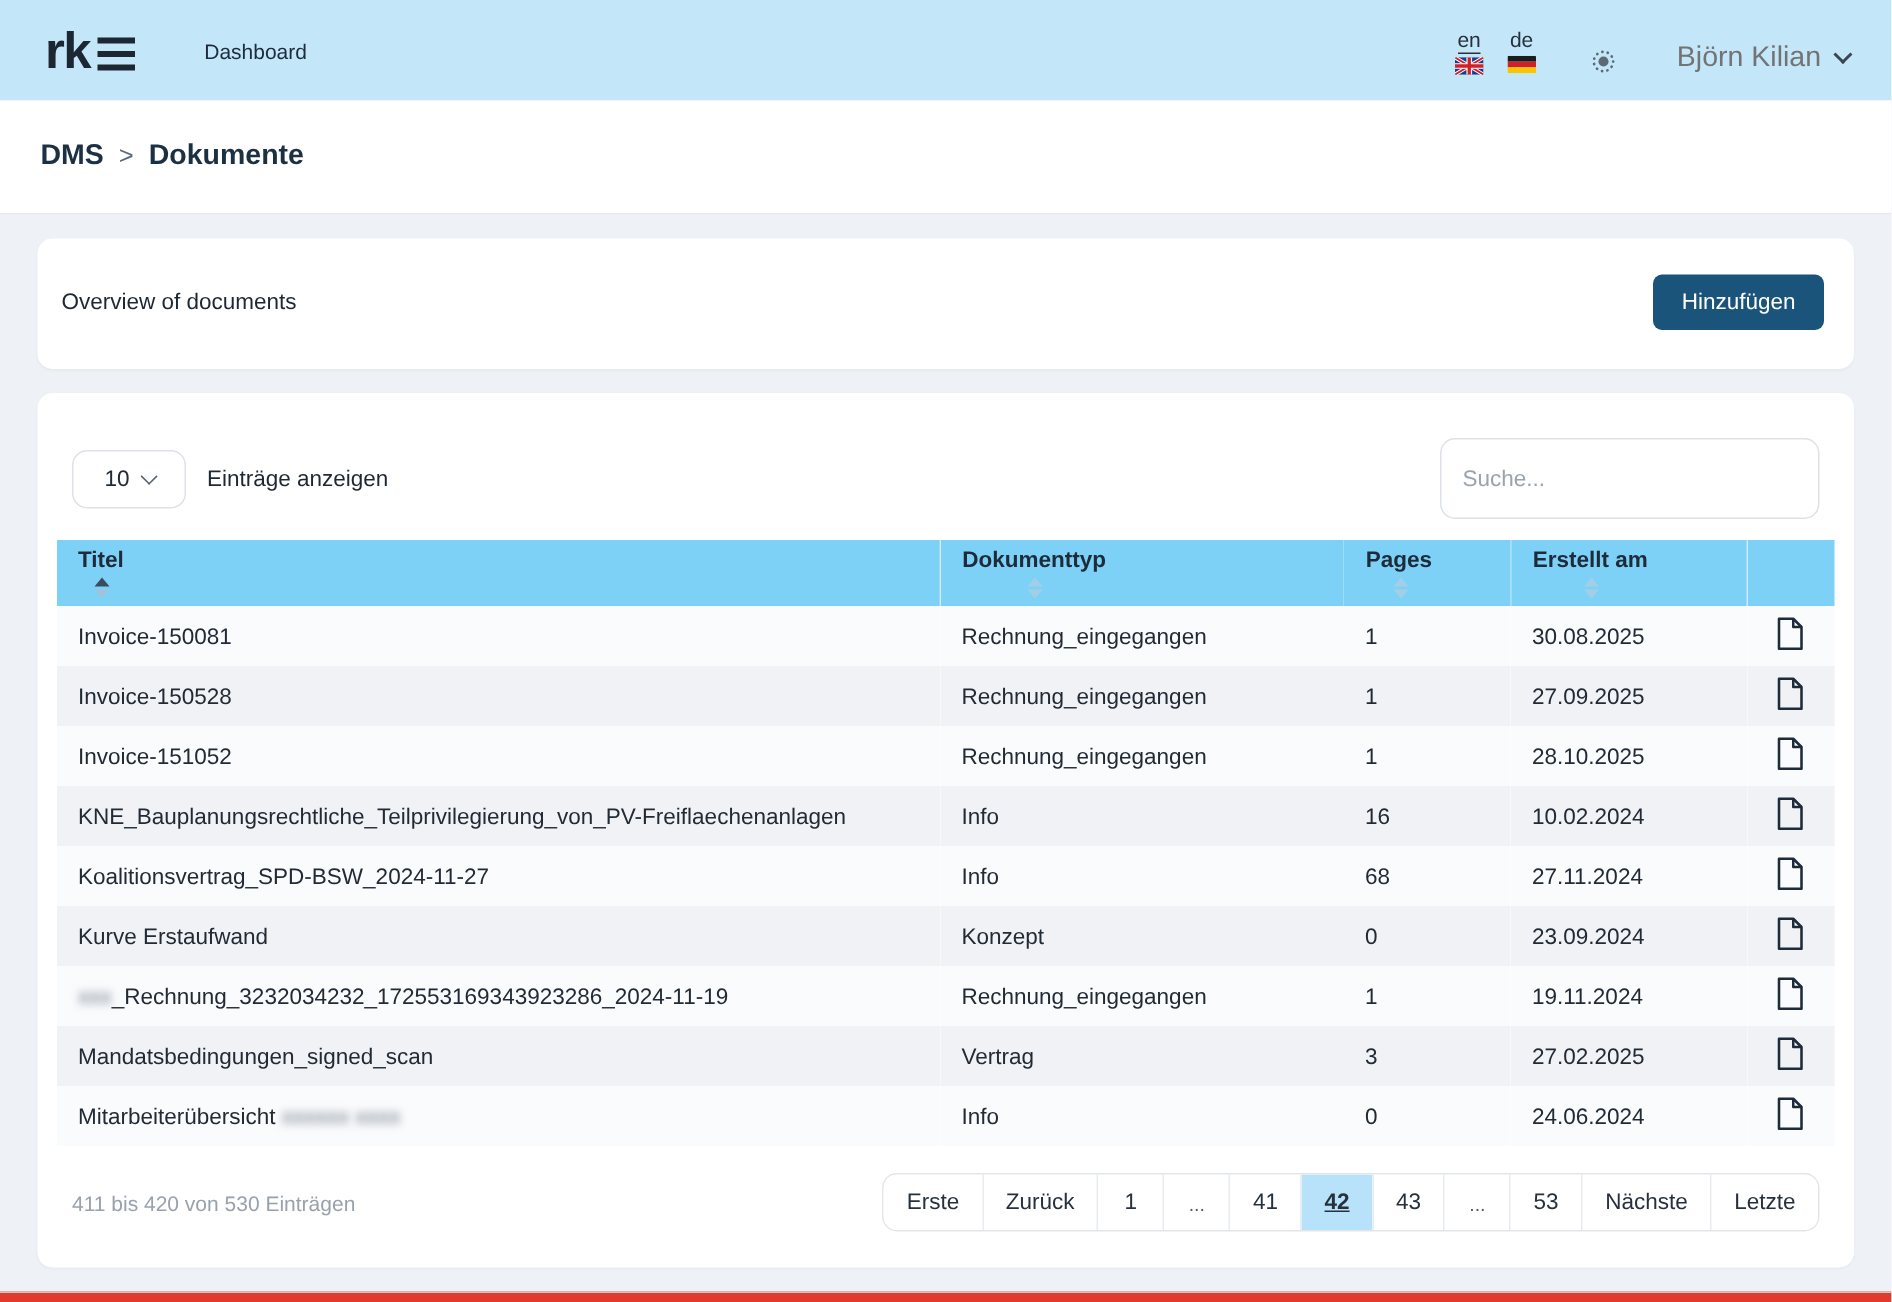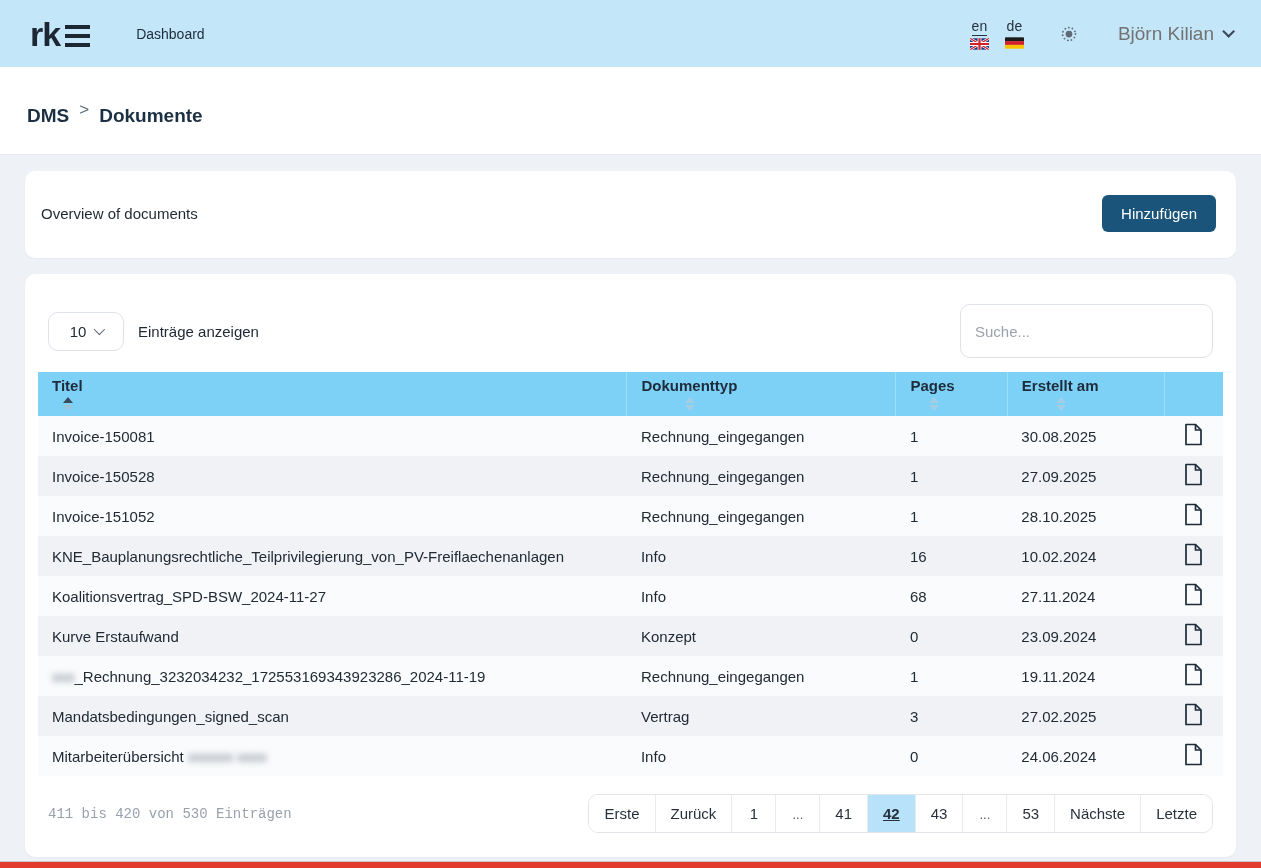--- a/index.html
+++ b/index.html
@@ -32,21 +32,21 @@
   .logo .logo-bars {
     display: inline-flex;
     flex-direction: column;
     gap: 5px;
     margin-left: 5px;
     margin-top: 4px;
   }
   .logo .logo-bars span { display: block; width: 25px; height: 4px; background: #1d2734; }
   .nav-links { margin-left: 46px; display: flex; gap: 28px; }
   .nav-link { font-size: 14px; color: #1d2b3a; text-decoration: none; cursor: pointer; }
-  .nav-right { margin-left: auto; display: flex; align-items: center; gap: 26px; }
+  .nav-right { margin-left: auto; display: flex; align-items: flex-end; gap: 26px; }
   .lang-group { display: flex; gap: 16px; }
   .lang-item { display: flex; flex-direction: column; align-items: center; gap: 2px; cursor: pointer; }
   .lang-code { font-size: 14px; color: #27313d; padding-bottom: 1px; }
   .lang-item.active .lang-code { border-bottom: 1.5px solid #27313d; }
   .flag { width: 19px; height: 12px; display: block; border-radius: 1px; }
   .sun-icon { color: #5d6a76; margin-left: 10px; cursor: pointer; display: flex; }
   .user-menu { display: flex; align-items: center; gap: 8px; cursor: pointer; margin-left: 14px; }
   .user-name { font-size: 19px; color: #737373; }
   .chevron-down {
     width: 9px; height: 9px;
@@ -55,21 +55,21 @@
     transform: rotate(45deg) translateY(-3px);
   }
 
   
   .breadcrumb-bar {
     background: #ffffff;
     padding: 26px 27px 27px;
     border-bottom: 1px solid #e4e8ec;
   }
   .breadcrumb { font-size: 19px; font-weight: 700; color: #1c3044; display: flex; gap: 10px; align-items: center; }
-  .breadcrumb .crumb { cursor: pointer; margin-top: 12px; }
+  .breadcrumb .crumb { cursor: pointer; }
   .breadcrumb .sep { color: #5b6b7c; font-weight: 400; font-size: 17px; }
 
   
   .card {
     background: #fff;
     border-radius: 10px;
     margin: 16px 25px 0;
     box-shadow: 0 1px 2px rgba(20,40,60,0.04);
   }
   .overview-card {
@@ -153,21 +153,21 @@
   .doc-table tbody tr { height: 40px; }
   .doc-table tbody tr:nth-child(odd)  { background: #fafbfd; }
   .doc-table tbody tr:nth-child(even) { background: #f0f2f5; }
   .doc-table tbody td { padding: 0 0 0 14px; color: #222b35; white-space: nowrap; overflow: hidden; }
   .doc-table tbody td.icon-cell { padding: 0; text-align: center; }
   .redacted { filter: blur(3px); color: #6c7884; user-select: none; }
   .file-icon-btn { background: none; border: none; cursor: pointer; padding: 2px 4px; display: inline-flex; }
 
   
   .table-footer { display: flex; align-items: center; justify-content: space-between; padding: 18px 10px 14px; }
-  .footer-info { font-size: 14px; color: #98a1ac; font-family: Liberation Mono, monospace; }
+  .footer-info { font-size: 14px; color: #98a1ac; }
   .pagination {
     display: flex;
     border: 1px solid #e1e5ea;
     border-radius: 10px;
     overflow: hidden;
     background: #fff;
   }
   .page-item {
     min-width: 44px;
     padding: 10px 15px;

